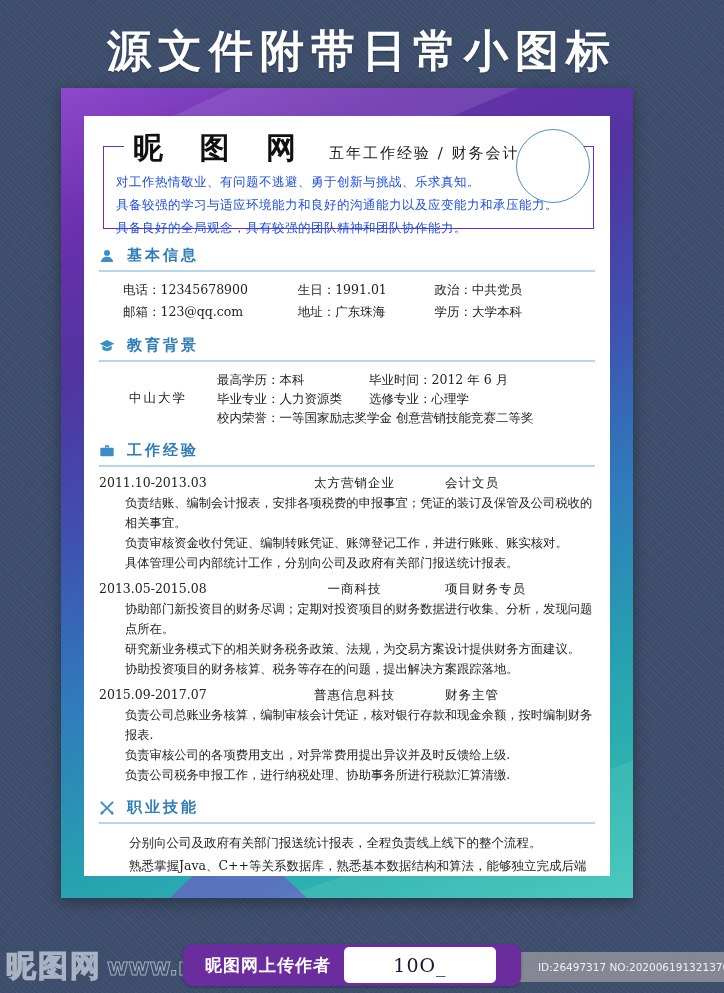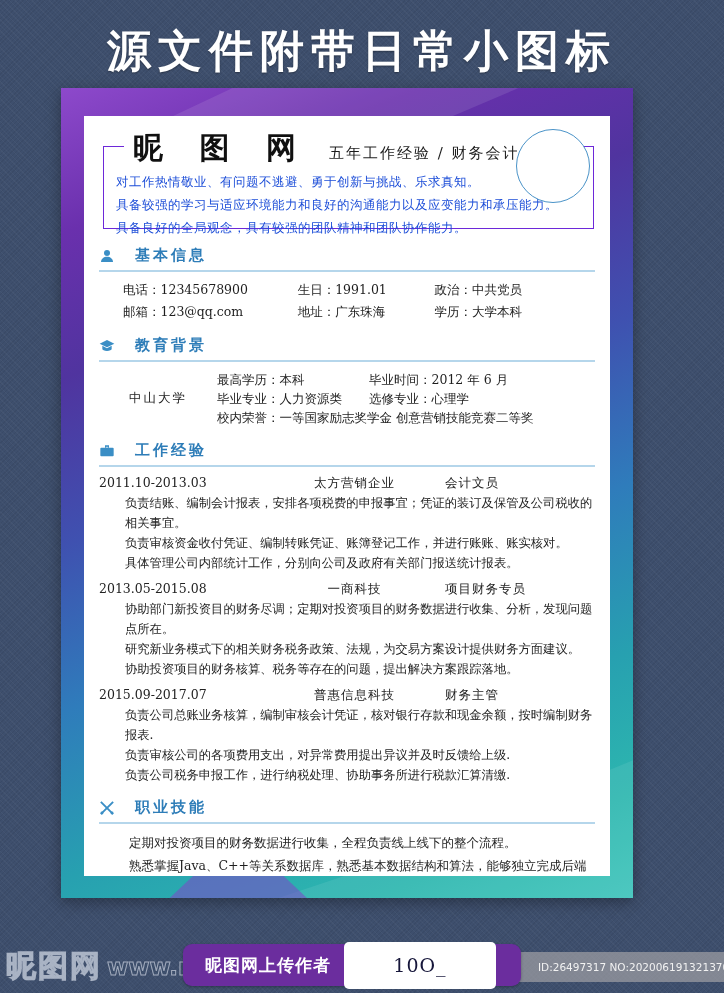--- a/index.html
+++ b/index.html
@@ -31,21 +31,21 @@
     background:#ffffff; overflow:hidden; box-sizing:border-box; padding:0 15px;
   }
   
   .header-box { position:relative; margin:30px 1px 0 4px; height:81px; border:1px solid #6d28d9; }
   .name-row { position:absolute; top:-19px; left:20px; background:#fff; padding:0 14px 0 9px; display:flex; align-items:baseline; gap:20px; white-space:nowrap; }
   .name { font-size:30px; font-weight:bold; color:#101010; letter-spacing:13px; }
   .subtitle { font-size:15px; color:#1c1c1c; letter-spacing:2px; }
   .summary { padding:23px 0 0 12px; font-size:12.5px; line-height:23px; color:#1d4ed8; letter-spacing:0.5px; }
   .photo-circle { position:absolute; left:432px; top:13px; width:74px; height:74px; border:1.5px solid #4a93c8; border-radius:50%; background:#fff; z-index:2; box-sizing:border-box; }
   
-  .section-head { display:flex; align-items:center; gap:20px; padding-bottom:5px; border-bottom:2px solid #b5d6eb; }
+  .section-head { display:flex; align-items:center; gap:12px; padding-bottom:5px; border-bottom:2px solid #b5d6eb; }
   .section-title { font-size:15px; font-weight:bold; color:#2e7db8; letter-spacing:3px; }
   .icon { width:16px; height:16px; flex:0 0 auto; }
   .icon svg { display:block; width:16px; height:16px; fill:#3a8ec5; }
   .mt-basic { margin-top:17px; } .mt-edu { margin-top:13px; } .mt-work { margin-top:14px; }
   .mt-skill { margin-top:13px; }
   .info-grid { display:flex; flex-wrap:wrap; padding:7px 0 0 24px; }
   .info-cell { font-size:12.5px; line-height:22px; color:#1e1e1e; box-sizing:border-box; }
   .w1 { width:37%; } .w2 { width:29%; } .w3 { width:34%; }
   .edu { display:flex; padding-top:8px; font-size:12.5px; color:#1e1e1e; }
   .edu-school { width:118px; display:flex; align-items:center; justify-content:center; letter-spacing:2px; }
@@ -59,21 +59,21 @@
   .job-role { width:150px; letter-spacing:1px; }
   .duty { padding-left:26px; font-size:12.3px; line-height:20px; color:#1e1e1e; }
   .plain { padding:8px 0 0 30px; font-size:12.5px; line-height:22.5px; color:#1e1e1e; }
   
   .watermark { position:absolute; left:6px; top:946px; display:flex; align-items:center; gap:5px; z-index:1; }
   .wm-logo { font-size:30px; font-weight:bold; color:rgba(62,79,110,0.15); -webkit-text-stroke:1.2px rgba(228,233,244,0.65); letter-spacing:2px; font-family:"DejaVu Sans", sans-serif; }
   .wm-url { font-size:23px; font-weight:bold; color:rgba(62,79,110,0.15); -webkit-text-stroke:1px rgba(228,233,244,0.6); font-family:"DejaVu Sans", sans-serif; }
   .id-bar { position:absolute; left:488px; top:952px; width:236px; height:30px; background:rgba(158,158,163,0.72); color:#f2f2f2; font-size:10.5px; line-height:30px; padding-left:50px; box-sizing:border-box; white-space:nowrap; font-family:"DejaVu Sans", sans-serif; z-index:1; }
   .badge { position:absolute; left:183px; top:944px; width:338px; height:42px; background:#6b2d9e; border-radius:9px; display:flex; align-items:center; z-index:2; font-family:"DejaVu Sans", sans-serif; box-shadow:0 1px 3px rgba(0,0,0,0.3); }
   .badge-label { color:#ffffff; font-weight:bold; font-size:17px; margin-left:22px; letter-spacing:1px; }
-  .badge-box { margin-left:13px; width:152px; height:47px; background:#ffffff; border-radius:5px; display:flex; align-items:center; justify-content:center; }
+  .badge-box { margin-left:13px; width:152px; height:36px; background:#ffffff; border-radius:5px; display:flex; align-items:center; justify-content:center; }
   .badge-author { font-size:19px; color:#16163a; font-family:"DejaVu Serif", serif; letter-spacing:1px; }
 </style>
 </head>
 <body>
 
 <div class="stage">
 
   <div class="banner-title">源文件附带日常小图标</div>
 
   <div class="card">
@@ -189,21 +189,21 @@
           <svg viewBox="0 0 24 24">
               <rect x="10.6" y="-1" width="2.8" height="26" transform="rotate(45 12 12)"></rect>
               <rect x="10.6" y="-1" width="2.8" height="26" transform="rotate(-45 12 12)"></rect>
               <circle cx="4.5" cy="19.5" r="2.2"></circle>
               <circle cx="19.5" cy="19.5" r="2.2"></circle>
             </svg>
         </span>
         <span class="section-title">职业技能</span>
       </div>
       <div class="plain">
-        <div>定期对投资项目的财务数据进行收集，全程负责线上线下的整个流程。</div>
+        <div>分别向公司及政府有关部门报送统计报表，全程负责线上线下的整个流程。</div>
         <div>熟悉掌握Java、C++等关系数据库，熟悉基本数据结构和算法，能够独立完成后端工程师。</div>
 
       </div>
 
     </div>
   </div>
 
   <div class="watermark">
     <span class="wm-logo">昵图网</span>
     <span class="wm-url">www.nipic.com</span>

